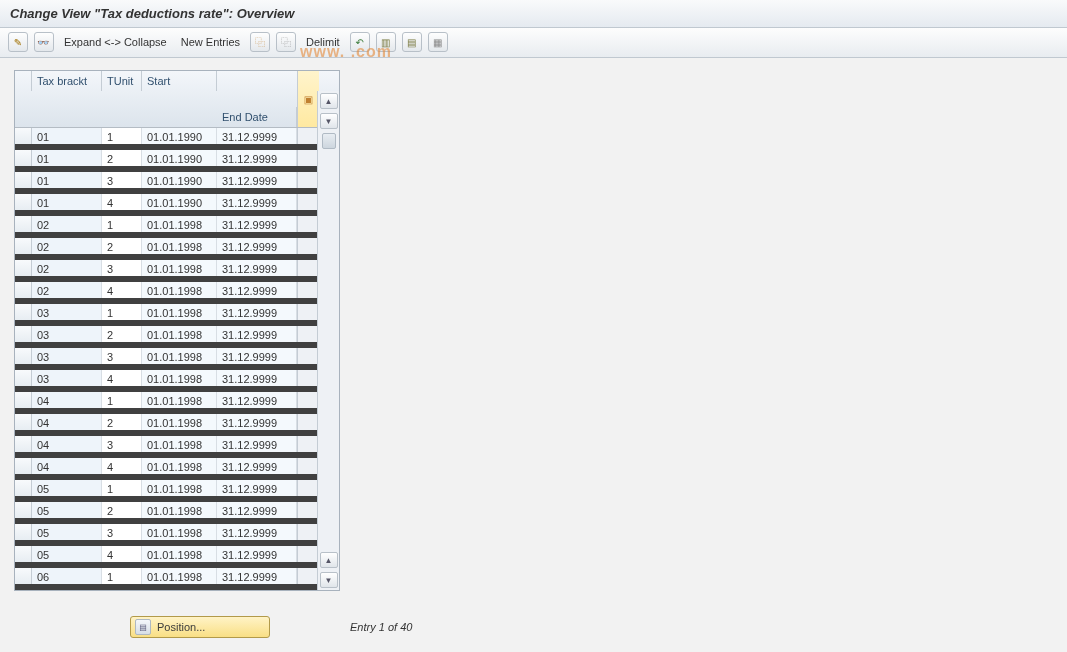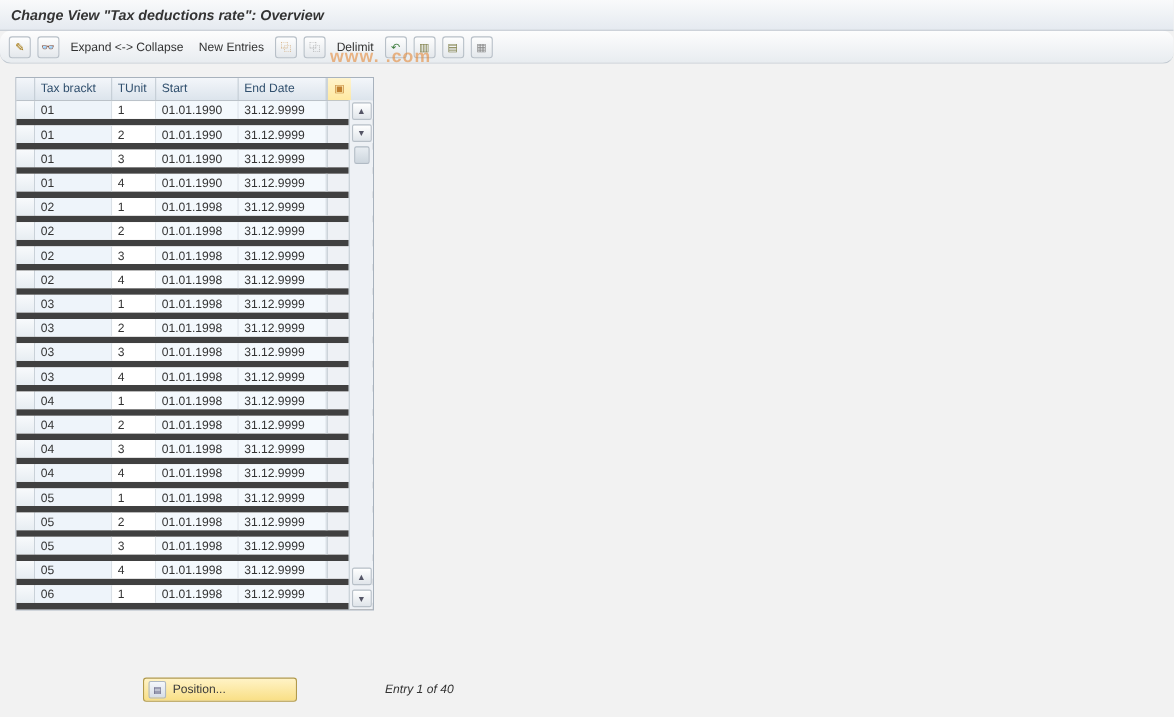--- a/index.html
+++ b/index.html
@@ -19,24 +19,23 @@
       font-style: italic;
       font-weight: bold;
       font-size: 13px;
       color: #333;
     }
     .toolbar {
       background: linear-gradient(#fdfdfd, #e8ecf0);
       border-bottom: 1px solid #c0c8d0;
       padding: 4px 8px;
       display: flex;
-      align-items: center;
+      align-items: flex-start;
       gap: 6px;
       height: 30px;
-      border-radius: 10px;
     }
     .tb-btn {
       display: inline-flex;
       align-items: center;
       justify-content: center;
       height: 20px;
       min-width: 20px;
       background: linear-gradient(#fefefe,#e4e8ec);
       border: 1px solid #b8c0c8;
       border-radius: 3px;
@@ -84,21 +83,21 @@
       padding: 3px 5px;
       font-size: 11px;
       color: #31506e;
       height: 20px;
       line-height: 14px;
     }
     .col-sel { width: 17px; }
     .col-taxbr { width: 70px; }
     .col-tunit { width: 40px; }
     .col-start { width: 75px; }
-    .col-end { width: 80px; }
+    .col-end { width: 80px; margin-top: 36px; }
     .gh-corner {
       width: 22px;
       background: linear-gradient(#fff4cc,#ffe9a1);
       border-left: 1px solid #c4ccd4;
       display: flex;
       align-items: center;
       justify-content: center;
     }
     .grid-body {
       position: relative;

